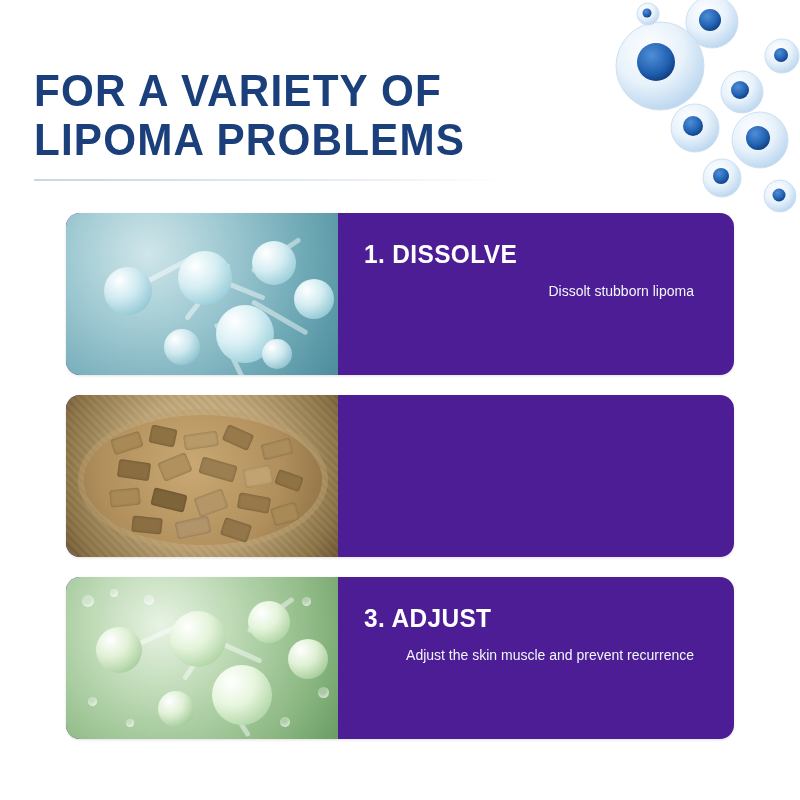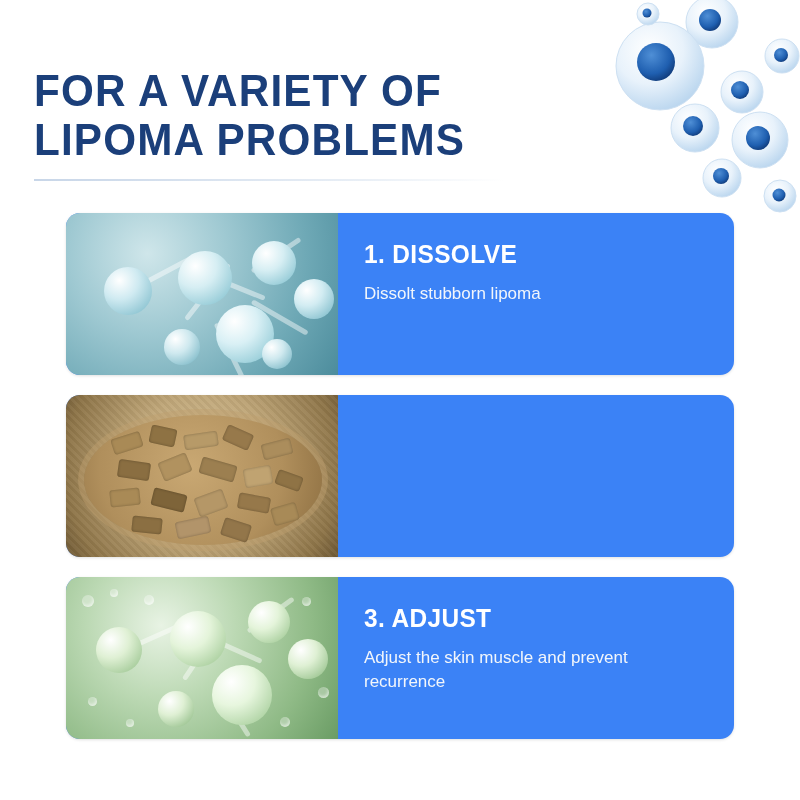--- a/index.html
+++ b/index.html
@@ -58,21 +58,21 @@
     display: flex;
     flex-direction: column;
     gap: 20px;
   }
 
   .card {
     display: flex;
     height: 162px;
     border-radius: 14px;
     overflow: hidden;
-    background: #3b82f6;
+    background: #4c1d95;
     box-shadow: 0 1px 3px rgba(0,0,0,0.12);
   }
 
   .card-img {
     width: 272px;
     height: 100%;
     flex: none;
     position: relative;
     overflow: hidden;
   }
@@ -89,25 +89,26 @@
     font-family: "Liberation Sans Narrow", "Liberation Sans", sans-serif;
     font-size: 26px;
     font-weight: 700;
     letter-spacing: 0.4px;
     text-transform: uppercase;
     margin-bottom: 12px;
     transform: scaleX(0.94);
     transform-origin: left center;
   }
   .card-text {
-    font-size: 17px;
+    font-size: 14px;
     line-height: 1.42;
     font-weight: 400;
     color: #f2f6fb;
     max-width: 330px;
+    text-align: right;
   }
 
   
   .img-molecule-blue {
     background:
       radial-gradient(circle at 30% 25%, #cfe6ea 0%, #9fc9d2 35%, #6fa9b6 70%, #4c8c9c 100%);
   }
   .img-molecule-green {
     background:
       radial-gradient(circle at 35% 30%, #e8f3e4 0%, #bcd9b4 35%, #8fba86 72%, #6a9c64 100%);

